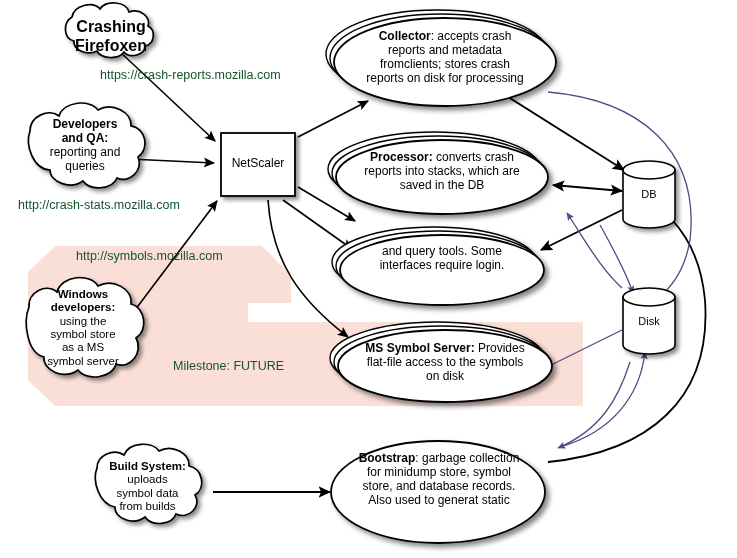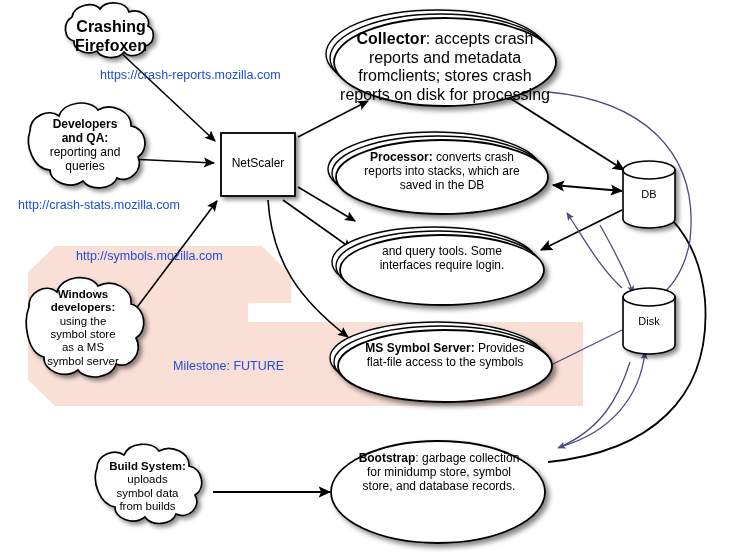--- a/index.html
+++ b/index.html
@@ -27,21 +27,21 @@
   .node-label {
     position: absolute;
     text-align: center;
     color: #000000;
     line-height: 1.16;
     pointer-events: none;
   }
   .lbl-bold { font-weight: bold; }
   .edge-label {
     position: absolute;
-    color: #1d4ed8;
+    color: #14532d;
     white-space: nowrap;
     padding-left: 8px;
   }
 </style>
 </head>
 <body>
 
 <div id="diagram-root">
 
   <svg id="diagram-svg" viewBox="0 0 737 558" xmlns="http://www.w3.org/2000/svg">
@@ -200,21 +200,21 @@
     <div>NetScaler</div>
   </div>
 
   <div class="node-label" style="left:623px; top:188px; width:52px; font-size:11px;">
     <div>DB</div>
   </div>
   <div class="node-label" style="left:623px; top:315px; width:52px; font-size:11px;">
     <div>Disk</div>
   </div>
 
-  <div class="node-label" style="left:337px; top:30px; width:216px; font-size:16px;">
+  <div class="node-label" style="left:337px; top:30px; width:216px; font-size:12px;">
     <div>
       <span class="lbl-bold">Collector</span><span>: accepts crash</span>
     </div>
     <div>reports and metadata</div>
     <div>fromclients; stores crash</div>
     <div>reports on disk for processing</div>
   </div>
 
   <div class="node-label" style="left:336px; top:151px; width:212px; font-size:12px;">
     <div>
@@ -227,28 +227,30 @@
   <div class="node-label" style="left:341px; top:245px; width:202px; font-size:12px;">
     <div>and query tools. Some</div>
     <div>interfaces require login.</div>
   </div>
 
   <div class="node-label" style="left:339px; top:342px; width:212px; font-size:12px;">
     <div>
       <span class="lbl-bold">MS Symbol Server:</span><span> Provides</span>
     </div>
     <div>flat-file access to the symbols</div>
+    <div>on disk</div>
   </div>
 
   <div class="node-label" style="left:333px; top:452px; width:212px; font-size:12px;">
     <div>
       <span class="lbl-bold">Bootstrap</span><span>: garbage collection</span>
     </div>
     <div>for minidump store, symbol</div>
     <div>store, and database records.</div>
+    <div>Also used to generat static</div>
   </div>
 
   <div class="edge-label" style="left:92px; top:68px; font-size:12.5px;">https://crash-reports.mozilla.com</div>
   <div class="edge-label" style="left:10px; top:198px; font-size:12.5px;">http://crash-stats.mozilla.com</div>
   <div class="edge-label" style="left:68px; top:249px; font-size:12.5px;">http://symbols.mozilla.com</div>
 
   <div class="edge-label" style="left:165px; top:359px; font-size:12.5px;">Milestone: FUTURE</div>
 
 </div>
 

